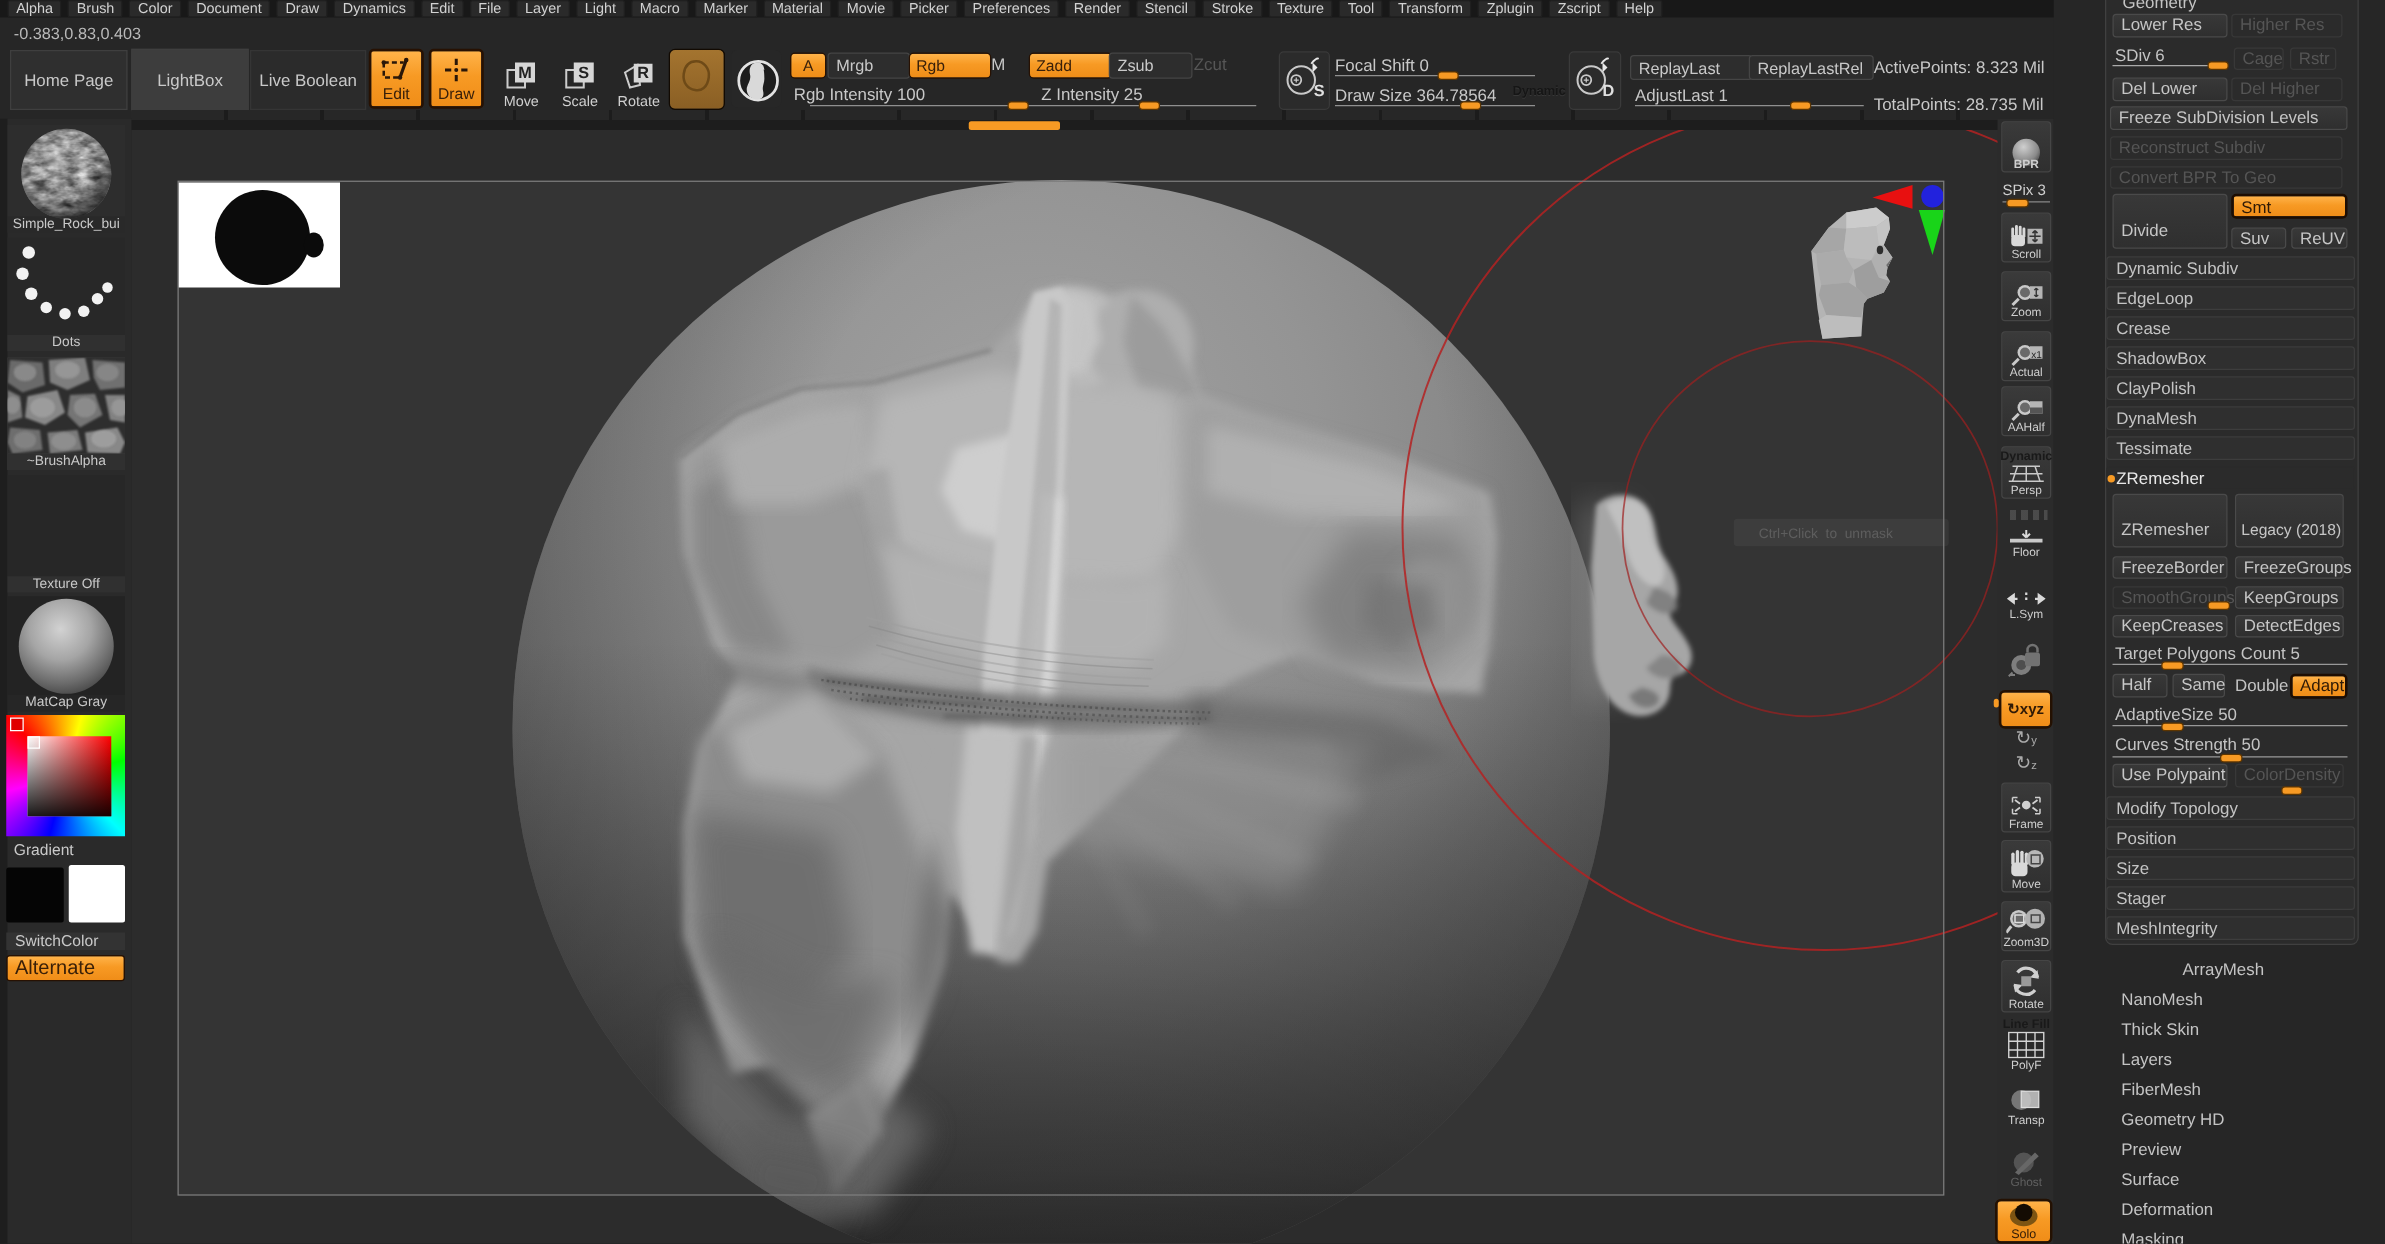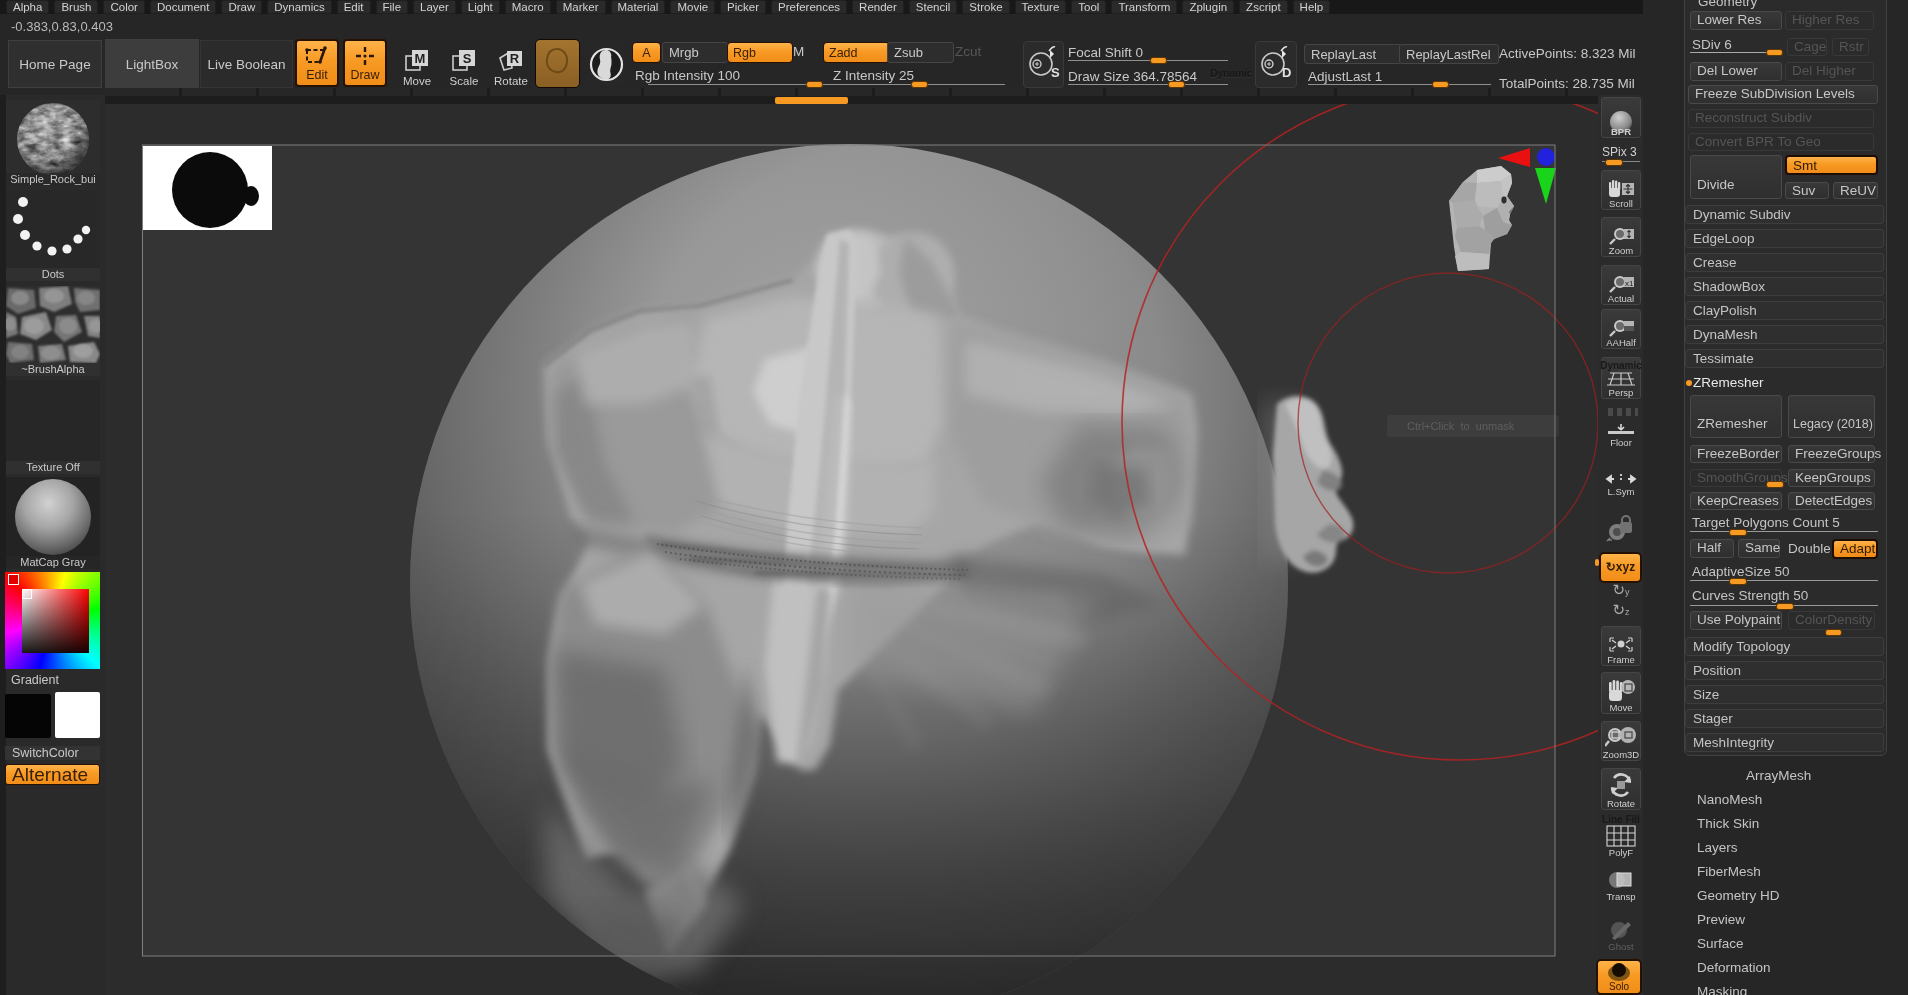--- a/index.html
+++ b/index.html
@@ -282,21 +282,21 @@
 <div class="abs" style="left:5px;top:572px;width:95px;height:97px;background:conic-gradient(from 315deg at 50% 50%,#ff0000,#ffff00,#00ff00,#00ffff,#0000ff,#ff00ff,#ff0000);"></div>
 <div class="abs" style="left:22px;top:589px;width:67px;height:64px;background:linear-gradient(to right,#ffffff,#ff0000);"></div>
 <div class="abs" style="left:22px;top:589px;width:67px;height:64px;background:linear-gradient(to bottom,rgba(0,0,0,0),rgba(0,0,0,0.9));"></div>
 <div class="abs" style="left:22px;top:589px;width:8px;height:8px;border:1.5px solid #ffffff;background:rgba(255,255,255,.15);"></div>
 <div class="abs" style="left:8px;top:574px;width:9px;height:9px;border:1.5px solid #ffffff;background:#e00000;"></div>
 <div class="abs" style="left:11px;top:673px;font-size:12.5px;color:#c9c9c9;">Gradient</div>
 
 <div class="abs" style="left:5px;top:694px;width:46px;height:44px;background:#050505;border-radius:2px;"></div>
 <div class="abs" style="left:55px;top:692px;width:45px;height:46px;background:#ffffff;border-radius:2px;"></div>
 <div class="abs" style="left:5px;top:746px;width:95px;height:14px;background:#333333;font-size:12.5px;color:#c9c9c9;padding-left:7px;box-sizing:border-box;">SwitchColor</div>
-<div class="abs" style="left:5px;top:764px;width:95px;height:21px;background:linear-gradient(180deg,#ffb34a,#f79a24 45%,#f08d18);border-radius:3px;border:1px solid #271102;box-sizing:border-box;font-size:19px;color:#3a2008;padding-left:6px;line-height:19px;">Alternate</div>
+<div class="abs" style="left:5px;top:764px;width:95px;height:21px;background:linear-gradient(180deg,#ffb34a,#f79a24 45%,#f08d18);border-radius:3px;border:1px solid #271102;box-sizing:border-box;font-size:16px;color:#3a2008;padding-left:6px;line-height:19px;">Alternate</div>
 
 <svg class="abs" style="left:105px;top:104px;" width="1495" height="891" viewBox="0 0 1495 891">
 <defs>
 <radialGradient id="sph" cx="47%" cy="25%" r="88%">
  <stop offset="0" stop-color="#a2a2a2"></stop>
           <stop offset="0.3" stop-color="#949494"></stop>
  <stop offset="0.52" stop-color="#848484"></stop>
           <stop offset="0.68" stop-color="#727272"></stop>
  <stop offset="0.82" stop-color="#636363"></stop>
           <stop offset="0.93" stop-color="#535353"></stop>

